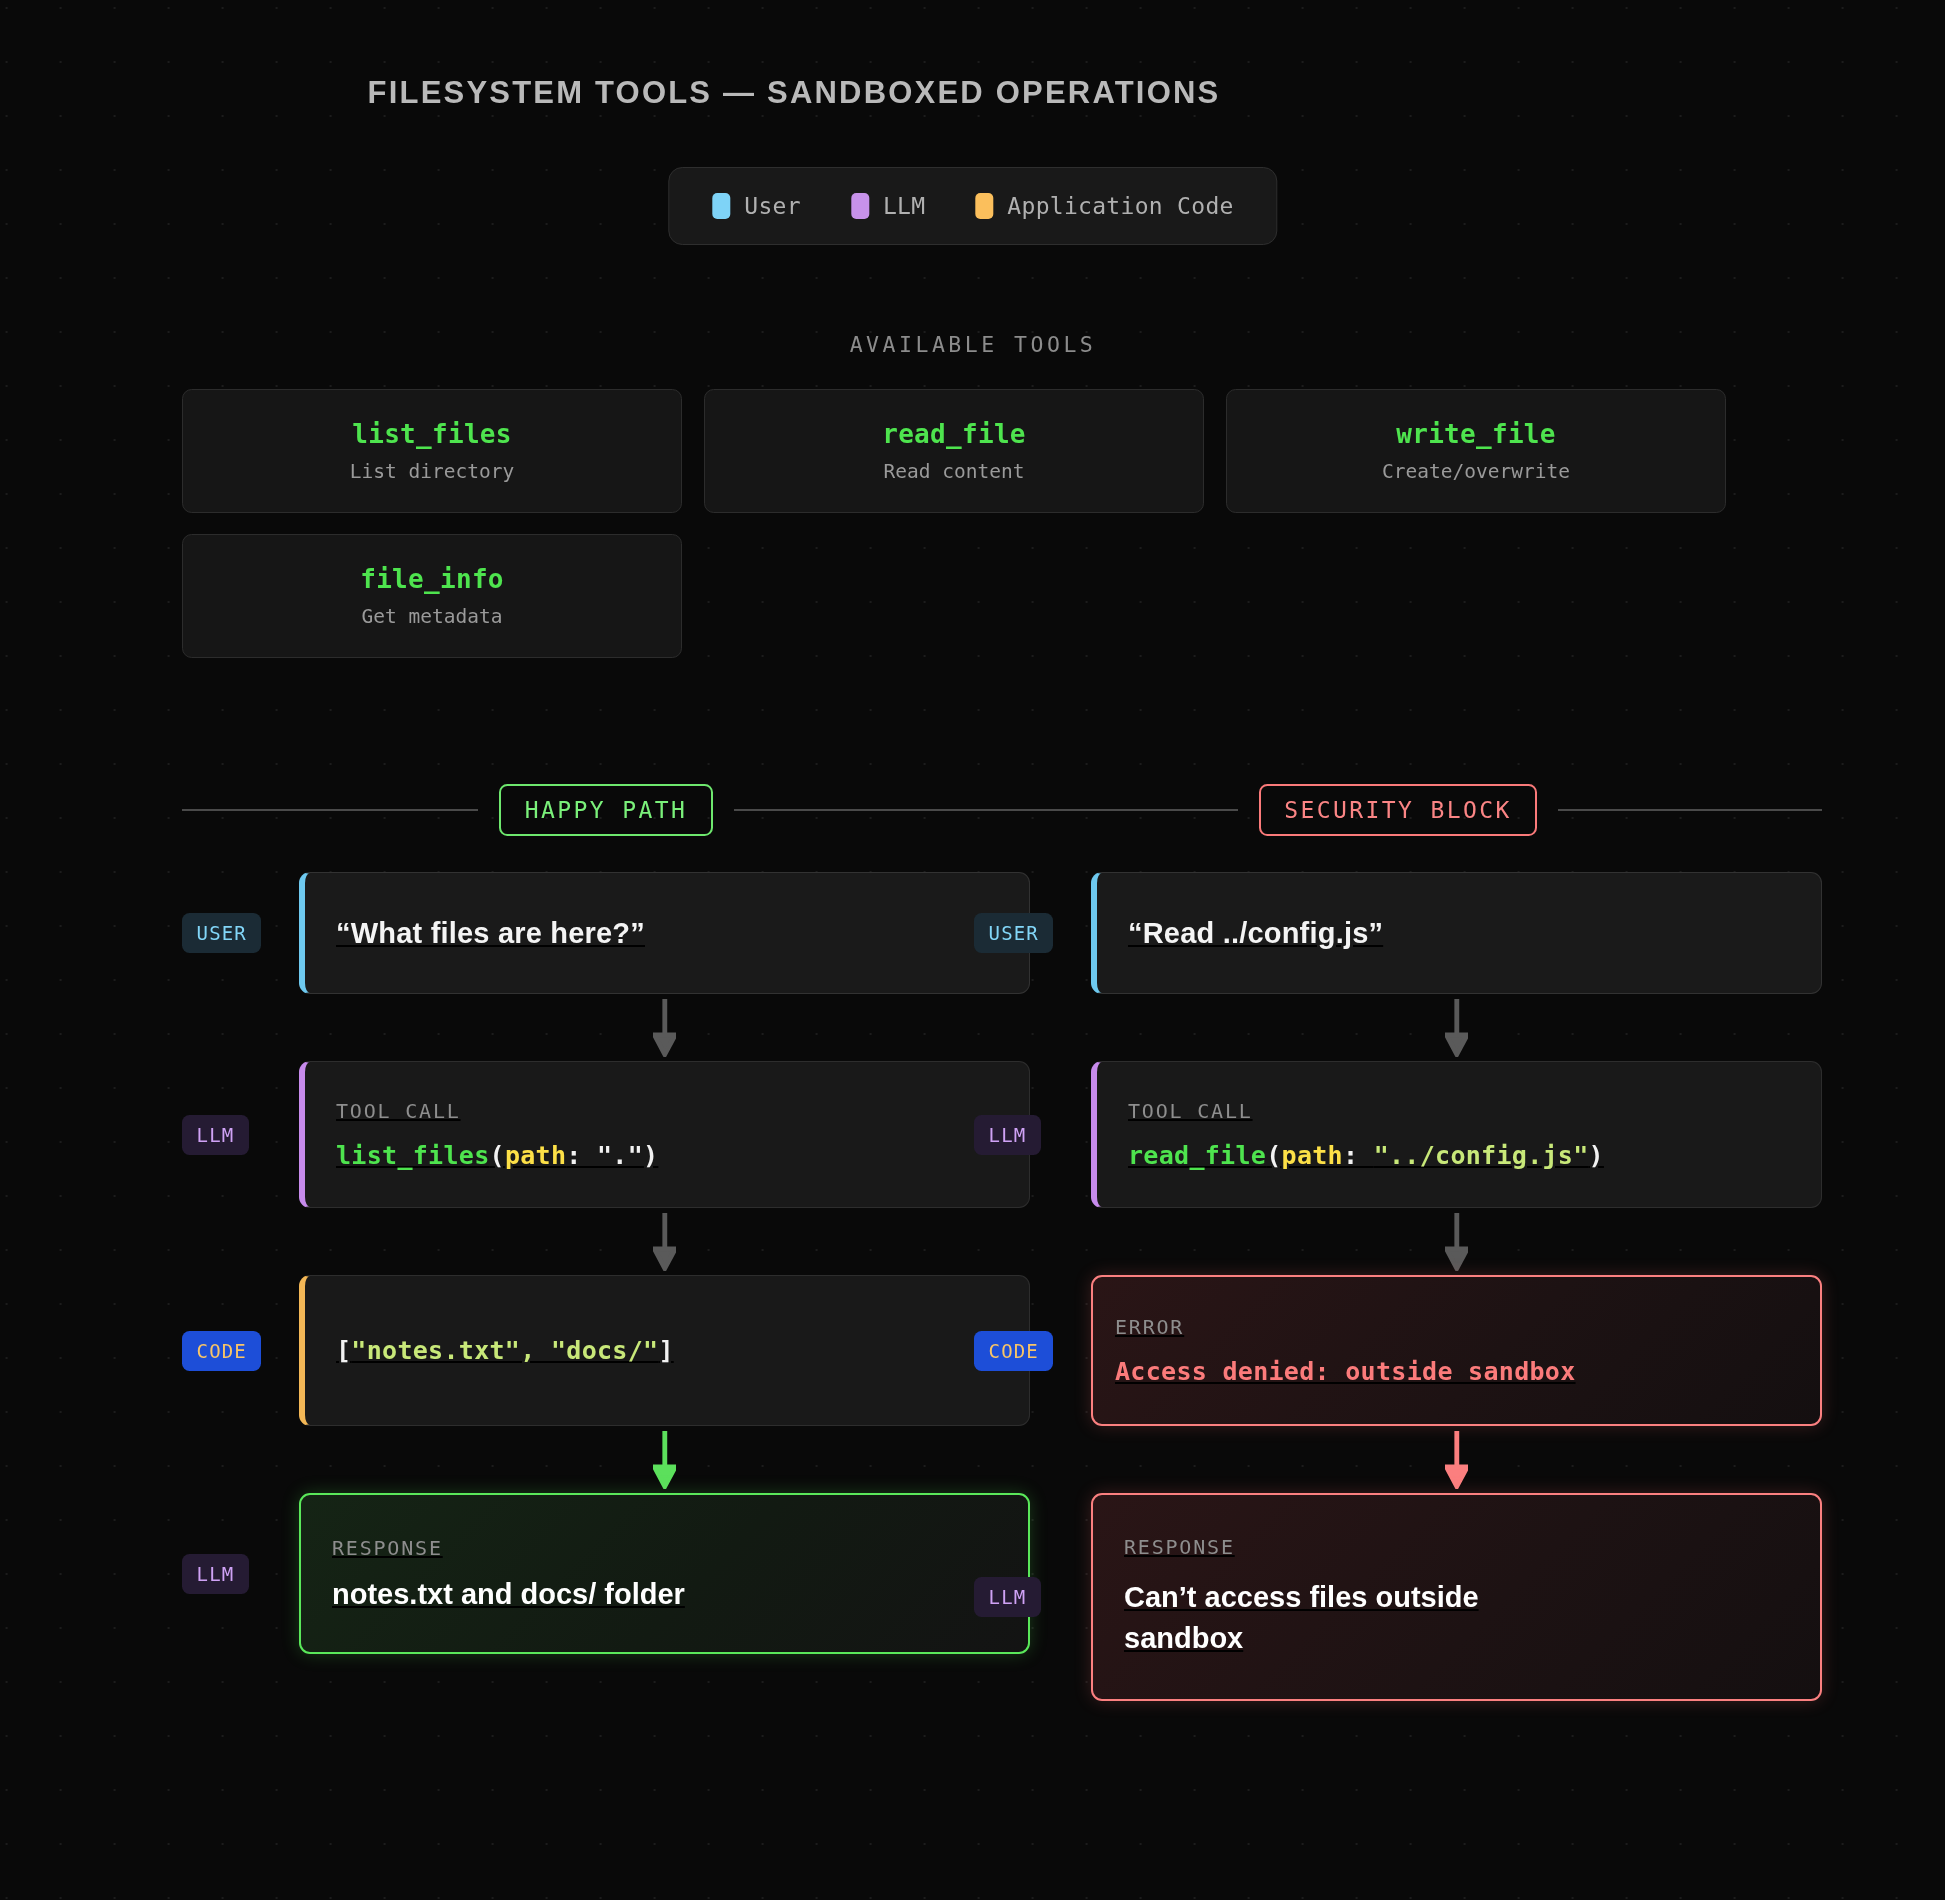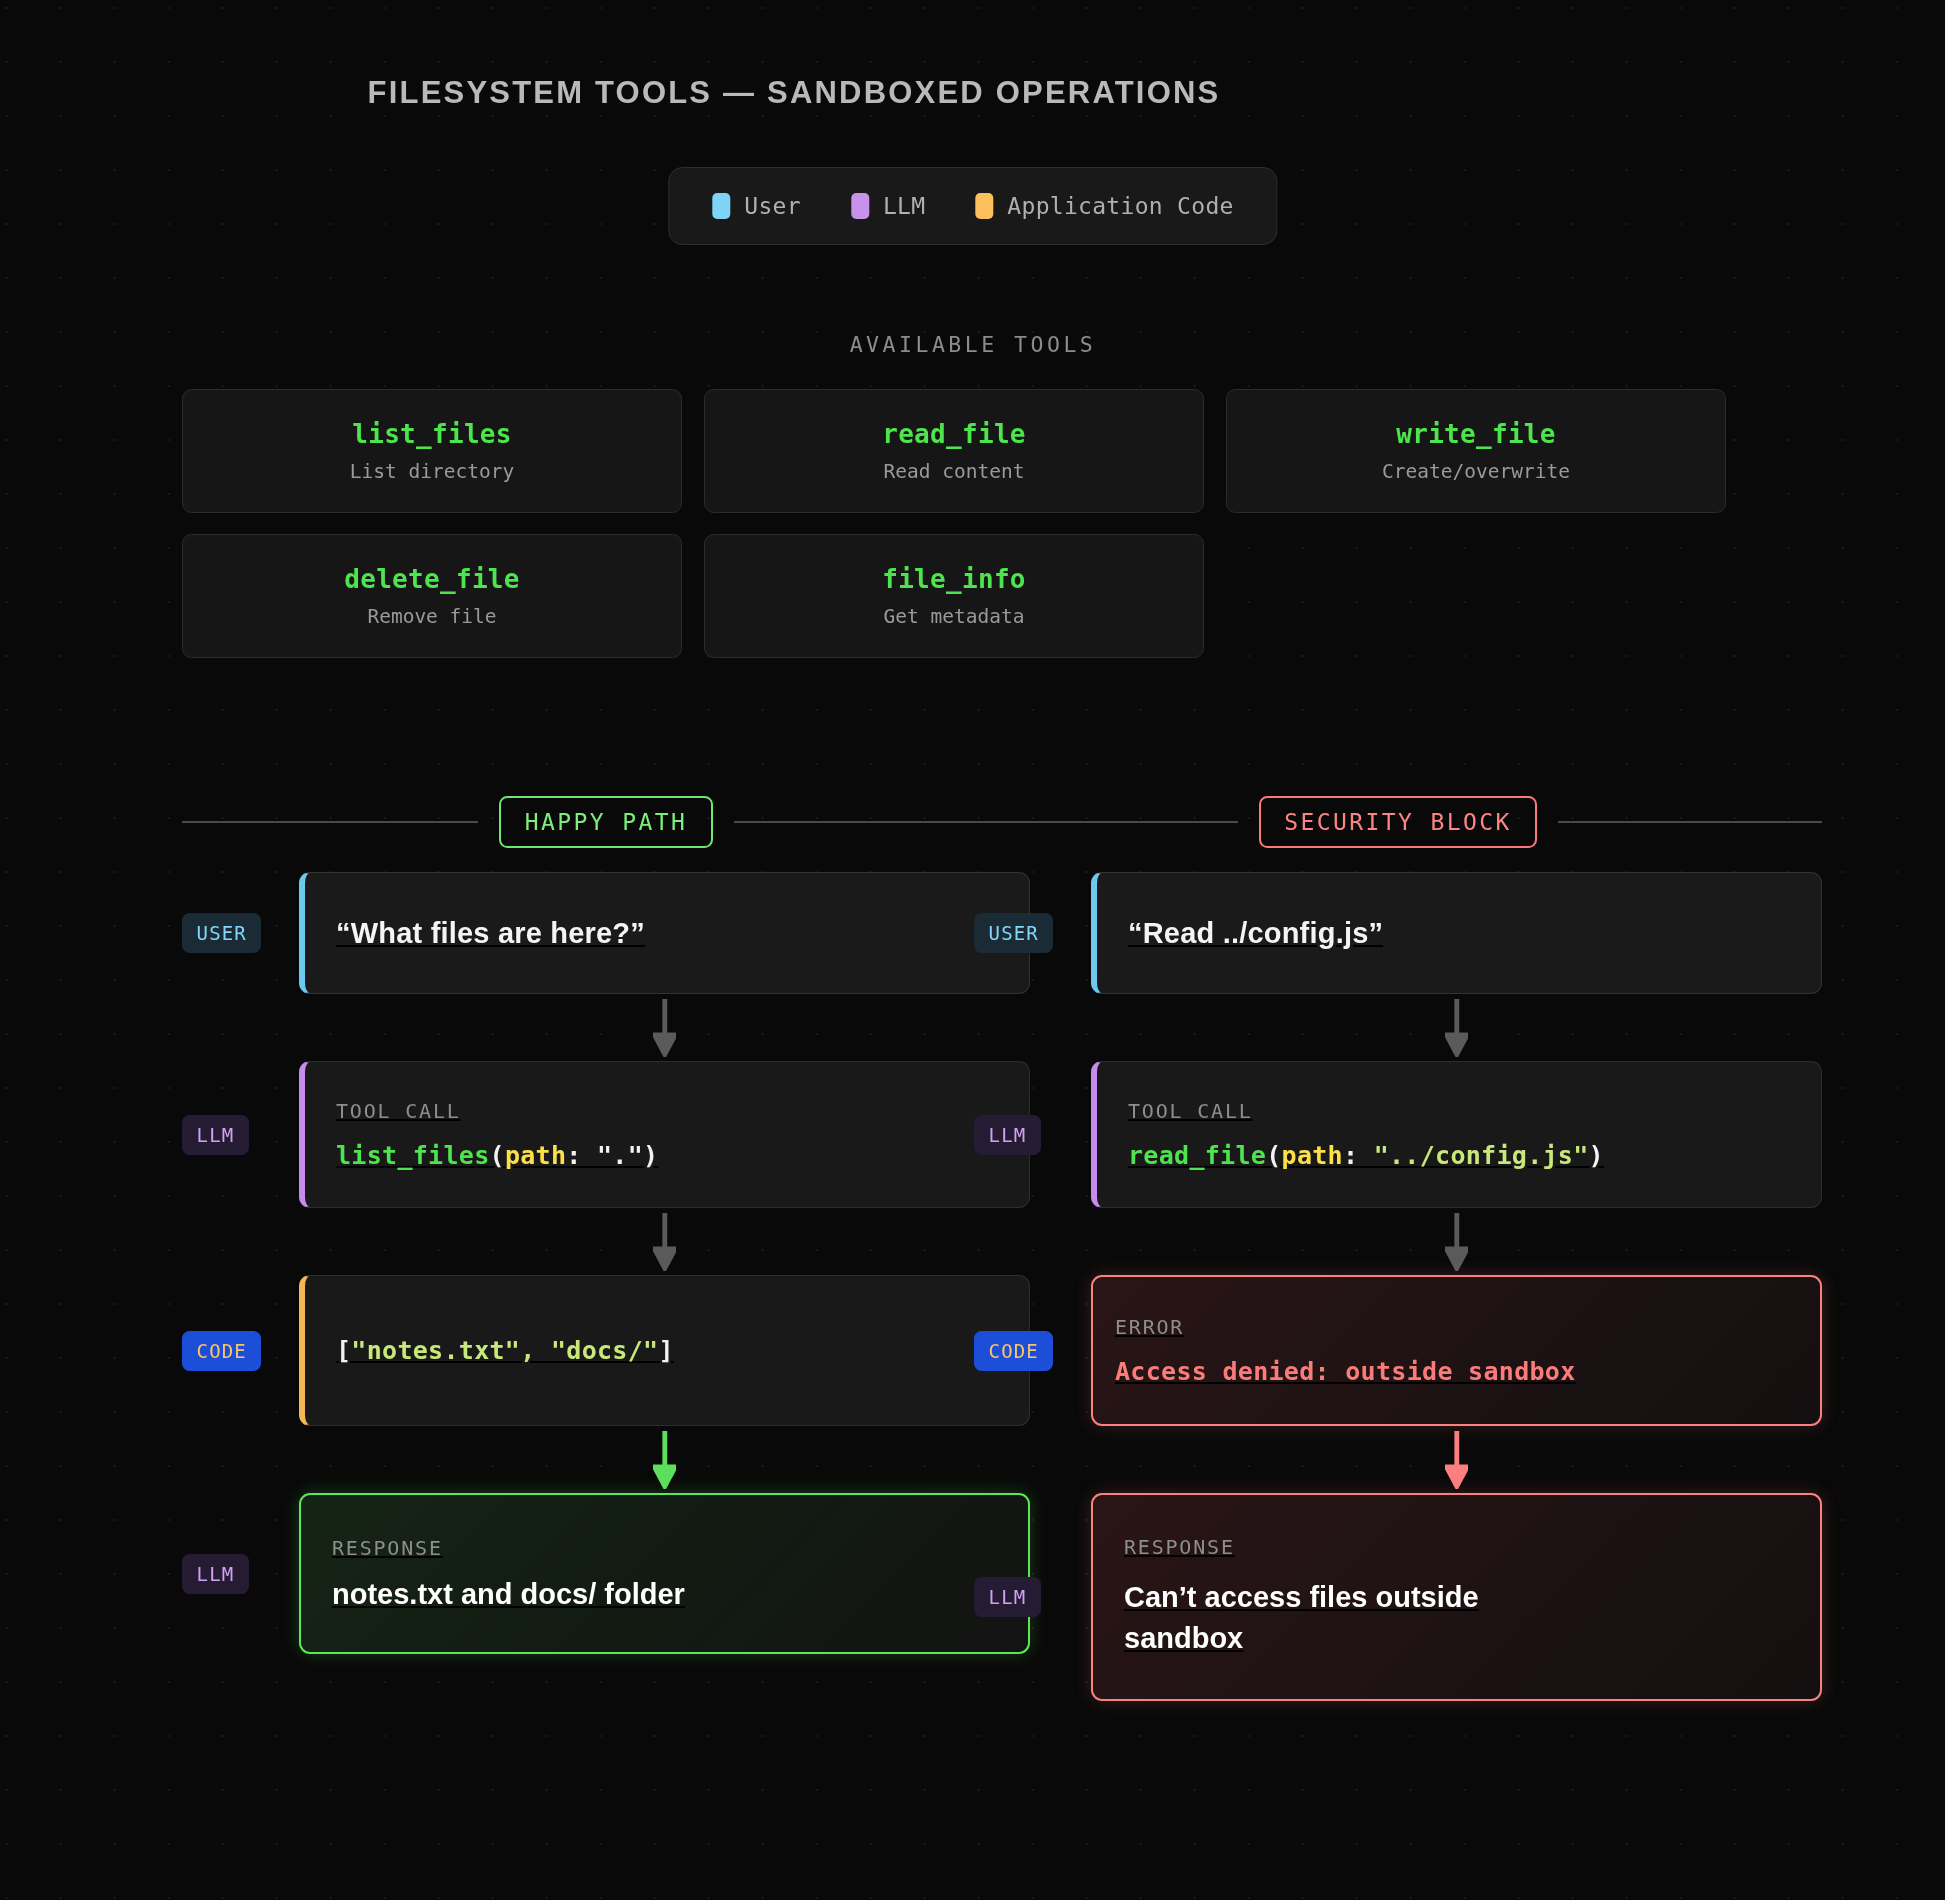--- a/index.html
+++ b/index.html
@@ -135,21 +135,21 @@
     height: 2.1px;
     background: #4a4a4a;
   }
   .head-chip {
     flex: none;
     padding: 11px 23.6px;
     border-radius: 8.3px;
     font-family: "DejaVu Sans Mono", monospace;
     font-size: 23px;
     letter-spacing: 2.4px;
-    margin: 12px 21px;
+    margin: 0 21px;
   }
   .chip-happy {
     border: 2.1px solid #6ee76e;
     color: #7af07a;
   }
   .chip-block {
     border: 2.1px solid #fa7a7a;
     color: #fb8585;
   }
 
@@ -335,24 +335,20 @@
       <div class="tool-name">list_files</div>
       <div class="tool-desc">List directory</div>
     </div>
     <div class="tool-card">
       <div class="tool-name">read_file</div>
       <div class="tool-desc">Read content</div>
     </div>
     <div class="tool-card">
       <div class="tool-name">write_file</div>
       <div class="tool-desc">Create/overwrite</div>
-    </div>
-    <div class="tool-card">
-      <div class="tool-name">delete_file</div>
-      <div class="tool-desc">Remove file</div>
     </div>
     <div class="tool-card">
       <div class="tool-name">file_info</div>
       <div class="tool-desc">Get metadata</div>
     </div>
   </div>
 
   <div class="flow-head left">
     <span class="head-rule"></span>
     <span class="head-chip chip-happy">HAPPY PATH</span>

